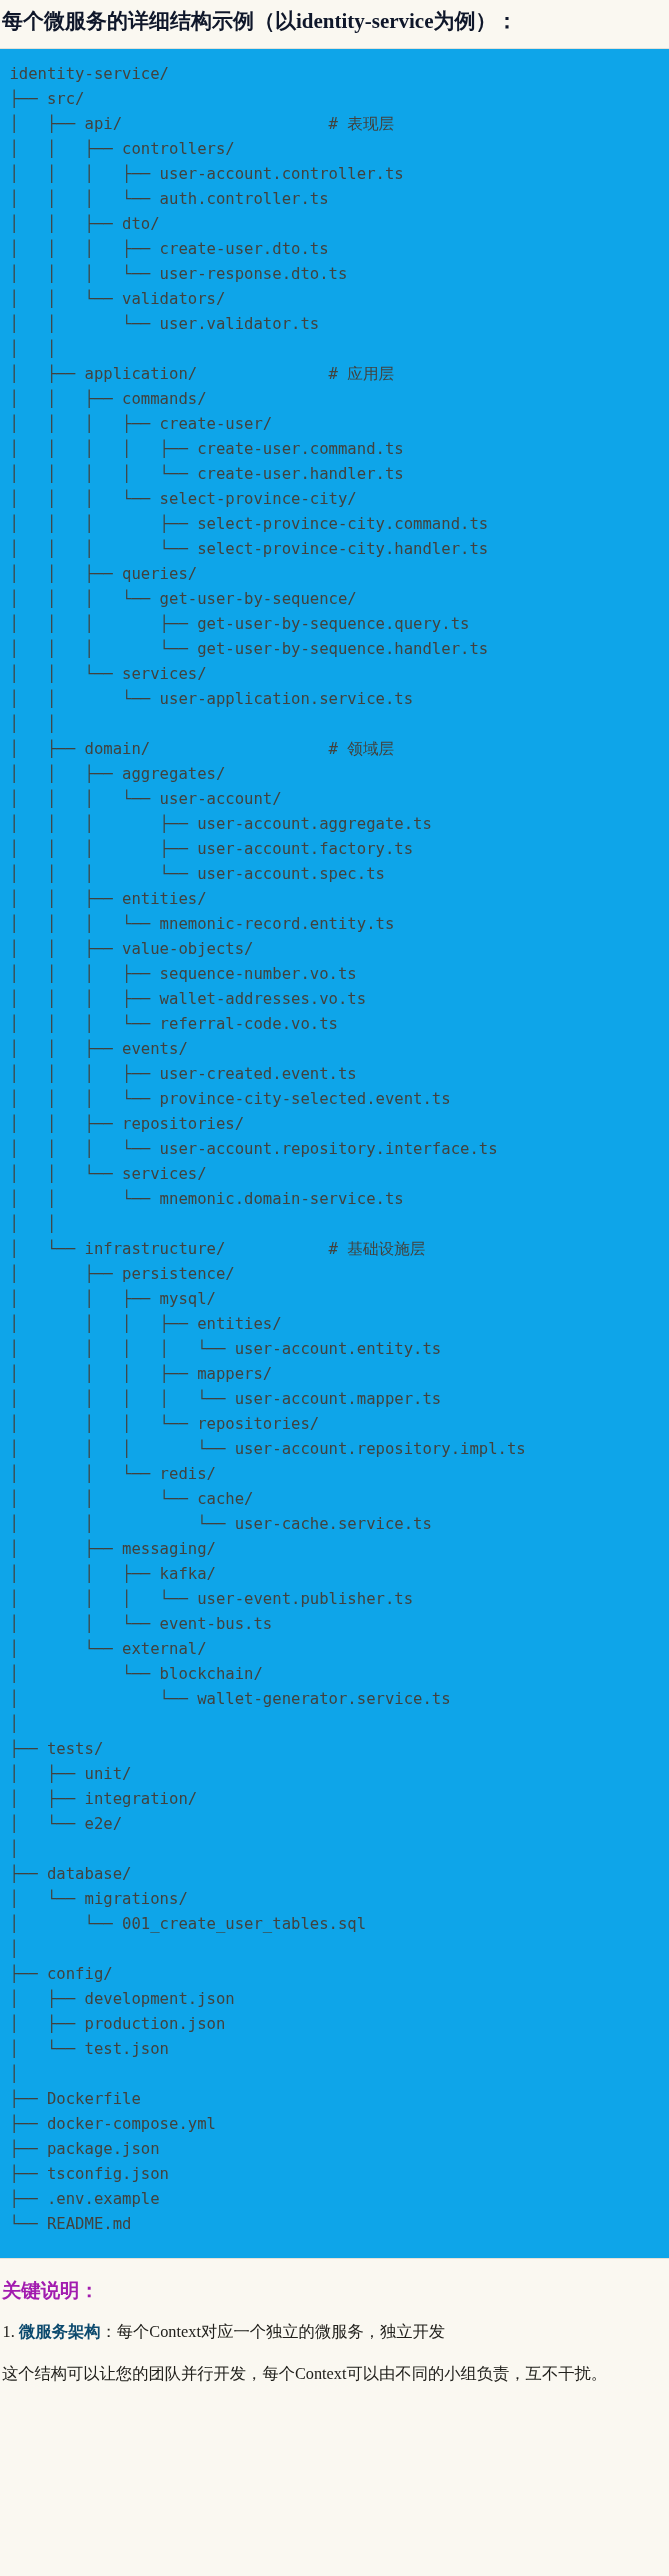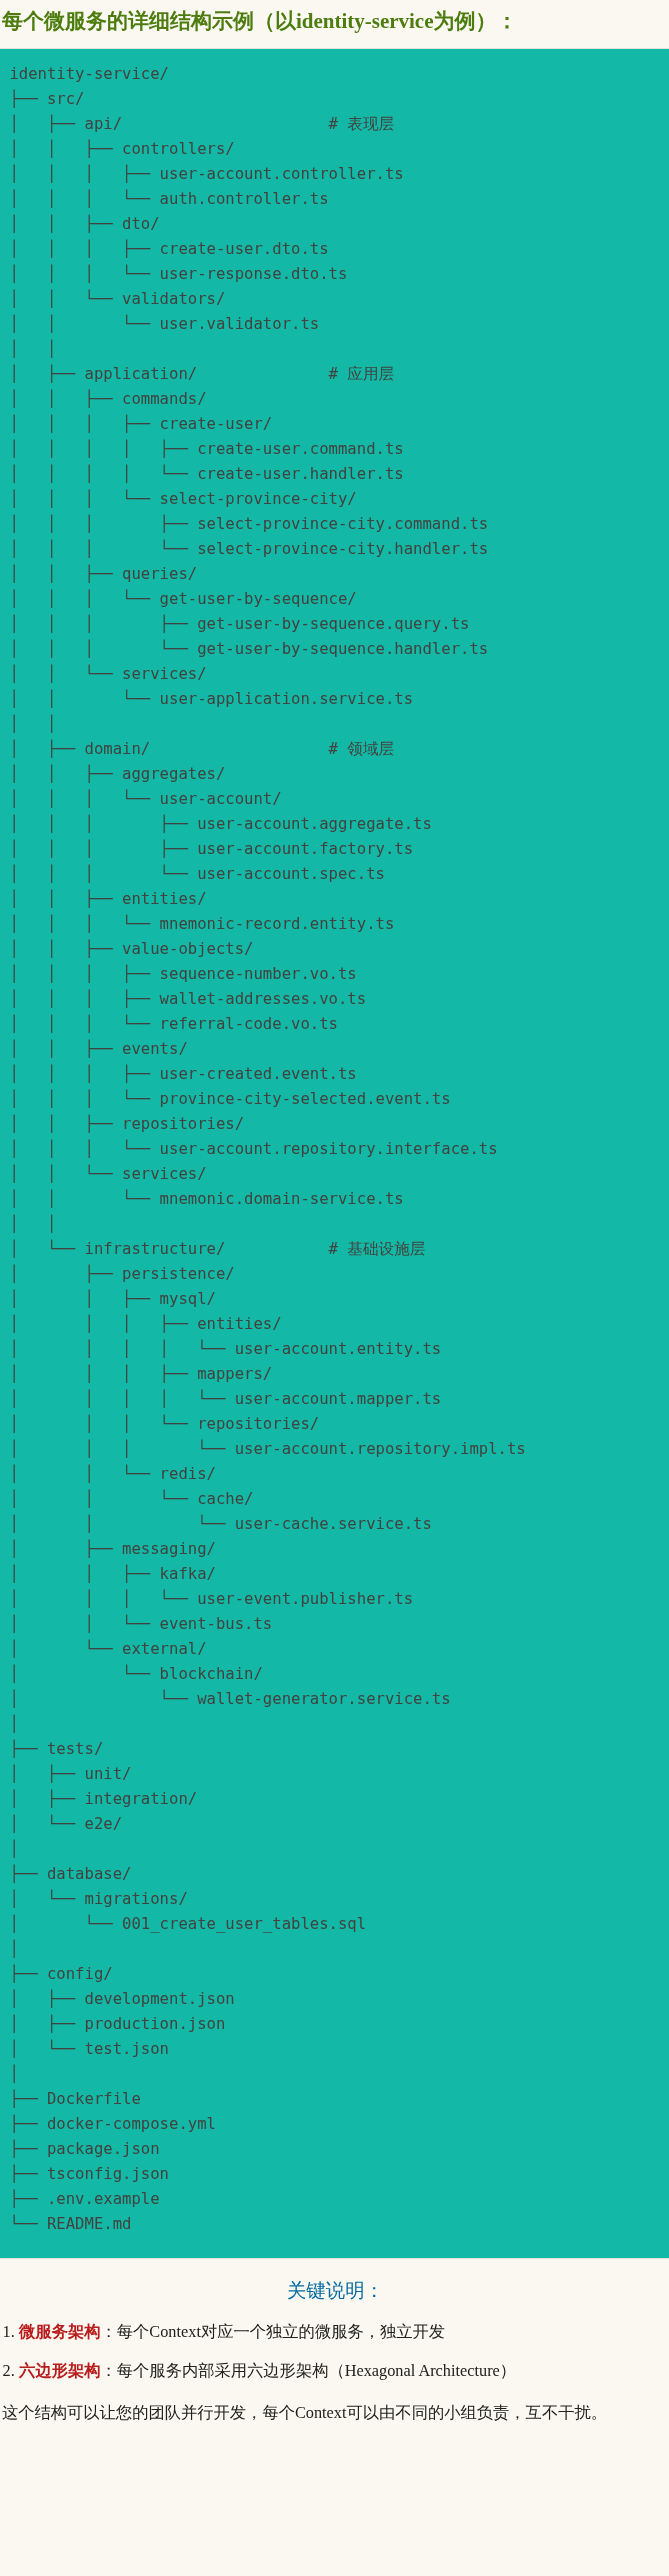--- a/index.html
+++ b/index.html
@@ -15,66 +15,65 @@
     box-sizing: border-box;
     padding-bottom: 8.8px;
     overflow: hidden;
   }
   .page-title {
     font-size: 21px;
     font-weight: 700;
     line-height: 27.5px;
     margin: 0;
     padding: 8.1px 3.8px 12px 1.9px;
-    color: #4d7c0f;
+    color: #0f172a;
     letter-spacing: 0;
   }
   .code-block {
     border-top: 0.6px solid #E3E1D8;
     border-bottom: 0.6px solid #E3E1D8;
-    background: #14b8a6;
+    background: #0ea5e9;
     margin: 0;
   }
   .code-block pre {
     margin: 0;
     padding: 13.8px 10px 20.6px 9.4px;
     font-family: "DejaVu Sans Mono", "Liberation Mono", monospace;
     font-size: 15.6px;
     line-height: 25px;
     color: #42423E;
     white-space: pre;
     overflow: hidden;
   }
   .notes-heading {
     font-size: 19.4px;
-    font-weight: 400;
+    font-weight: 700;
     line-height: 26px;
     margin: 19px 0 0 0;
     padding-left: 1.9px;
-    color: #0369a1;
-    text-align: center;
+    color: #a21caf;
   }
   ol.notes-list {
     list-style: none;
     margin: 16.3px 0 0 0;
     padding: 0 0 0 2.5px;
   }
   ol.notes-list li {
     font-size: 16.3px;
     line-height: 23px;
     margin: 0 0 15.6px 0;
     white-space: nowrap;
   }
   ol.notes-list .num {
     display: inline-block;
     margin-right: 4.4px;
   }
   ol.notes-list b {
     font-weight: 700;
-    color: #b91c1c;
+    color: #0c4a6e;
   }
   .closing-paragraph {
     font-size: 16.3px;
     line-height: 23px;
     margin: 19px 0 0 0;
     padding-left: 1.9px;
     white-space: nowrap;
   }
 </style>
 </head>
@@ -169,17 +168,16 @@
 ├── package.json
 ├── tsconfig.json
 ├── .env.example
 └── README.md</pre>
 </div>
 
 <h2 class="notes-heading">关键说明：</h2>
 
 <ol class="notes-list">
     <li><span class="num">1.</span><b>微服务架构</b><span>：每个Context对应一个独立的微服务，独立开发</span></li>
-    <li><span class="num">2.</span><b>六边形架构</b><span>：每个服务内部采用六边形架构（Hexagonal Architecture）</span></li>
   </ol>
 
 <p class="closing-paragraph">这个结构可以让您的团队并行开发，每个Context可以由不同的小组负责，互不干扰。</p>
 
 
 </body></html>

